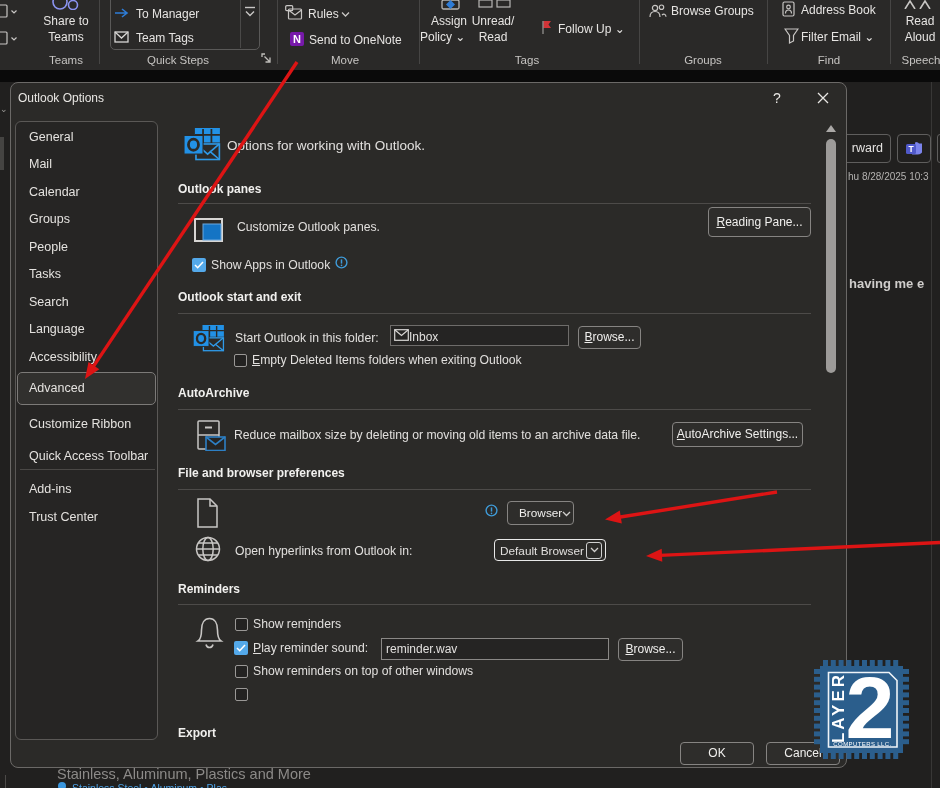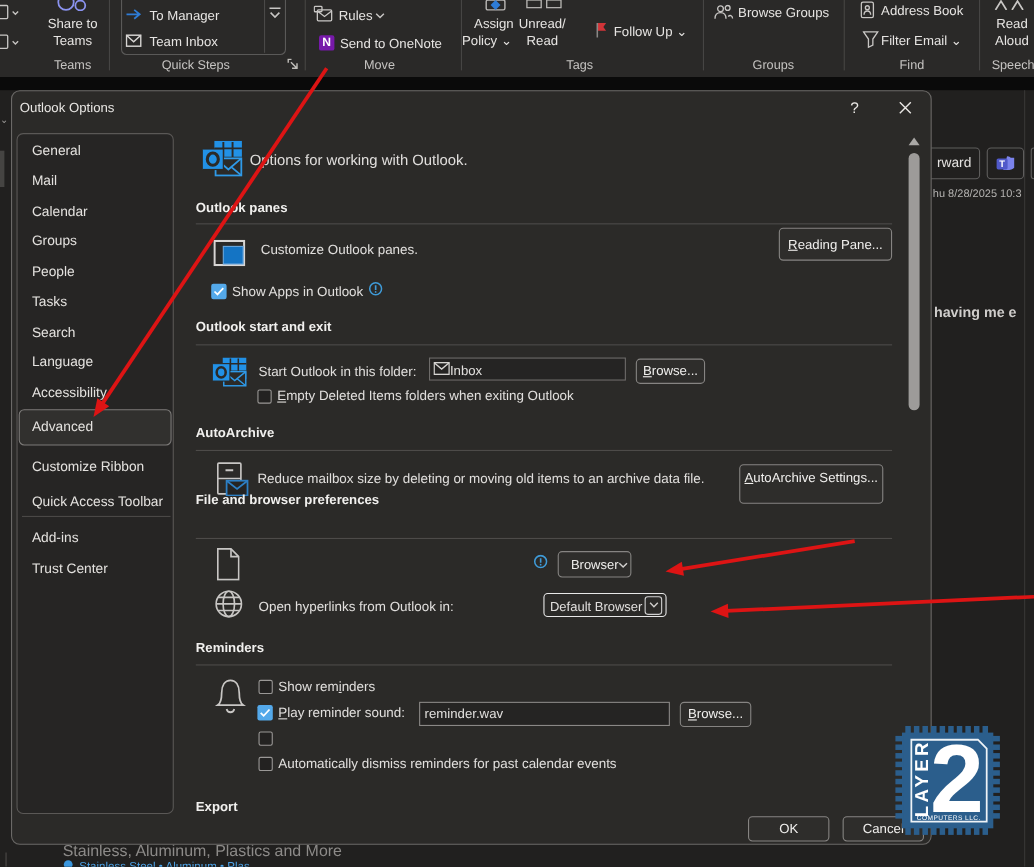--- a/index.html
+++ b/index.html
@@ -52,21 +52,21 @@
 
     <div class="abs" style="left:110px;top:-8px;width:150px;height:58px;border:1px solid #5a5958;border-radius:5px;"></div>
     <svg class="abs" style="left:114px;top:7px" width="15" height="12" viewBox="0 0 15 12">
         <path d="M1 6 H12 M8 2 L13 6 L8 10" fill="none" stroke="#2e7cd6" stroke-width="1.6"></path>
       </svg>
     <div class="abs rtxt" style="left:136px;top:7px">To Manager</div>
     <svg class="abs" style="left:114px;top:31px" width="15" height="12" viewBox="0 0 15 12">
         <rect x="1" y="1" width="13" height="10" fill="none" stroke="#d8d6d4" stroke-width="1.3"></rect>
         <path d="M1 1 L7.5 7 L14 1" fill="none" stroke="#d8d6d4" stroke-width="1.3"></path>
       </svg>
-    <div class="abs rtxt" style="left:136px;top:31px">Team Inbox</div>
+    <div class="abs rtxt" style="left:136px;top:31px">Team Tags</div>
     <div class="abs" style="left:240px;top:-6px;width:1px;height:54px;background:#4a4948"></div>
     <svg class="abs" style="left:244px;top:6px" width="12" height="12" viewBox="0 0 12 12">
         <path d="M1 1.5 H11" stroke="#c8c6c4" stroke-width="1.4" fill="none"></path>
         <path d="M2 5.5 L6 9.5 L10 5.5" stroke="#c8c6c4" stroke-width="1.4" fill="none"></path>
       </svg>
     <div class="rlabel" style="left:128px;width:100px;">Quick Steps</div>
     <svg class="abs" style="left:261px;top:53px" width="11" height="11" viewBox="0 0 11 11">
         <path d="M1 4 V1 H4" fill="none" stroke="#c0beba" stroke-width="1.3"></path>
         <path d="M3.5 3.5 L9 9 M9 4.5 V9 H4.5" fill="none" stroke="#c0beba" stroke-width="1.3"></path>
       </svg>
@@ -246,22 +246,22 @@
     <svg class="abs" style="left:186px;top:337px" width="38" height="31" viewBox="0 0 38 31">
       <g fill="none" stroke="#c8c6c4" stroke-width="1.5">
         <rect x="1" y="1" width="21" height="28" rx="1"></rect>
         <path d="M1 15 H22"></path>
         <path d="M8 7.5 H15" stroke-width="2"></path>
       </g>
       <rect x="9" y="17" width="19" height="13.5" fill="#252423" stroke="#2d7fc4" stroke-width="1.6"></rect>
       <path d="M9 17 L18.5 24.5 L28 17" fill="none" stroke="#2d7fc4" stroke-width="1.6"></path>
     </svg>
     <div class="txt" style="left:223px;top:345px">Reduce mailbox size by deleting or moving old items to an archive data file.</div>
-    <div class="btn" style="left:661px;top:339px;width:131px;height:36px;line-height:23px;"><u>A</u>utoArchive Settings...</div>
-    <div class="hdr" style="left:167px;top:364px">File and browser preferences</div>
+    <div class="btn" style="left:661px;top:339px;width:131px;height:25px;line-height:23px;"><u>A</u>utoArchive Settings...</div>
+    <div class="hdr" style="left:167px;top:383px">File and browser preferences</div>
     <div class="rule" style="top:406px"></div>
     <svg class="abs" style="left:186px;top:415px" width="21" height="30" viewBox="0 0 21 30">
       <path d="M1 1 H13 L20 8 V29 H1 Z" fill="none" stroke="#c8c6c4" stroke-width="1.5"></path>
       <path d="M13 1 V8 H20" fill="none" stroke="#c8c6c4" stroke-width="1.5"></path>
     </svg>
     <svg class="abs" style="left:474px;top:421px" width="13" height="13" viewBox="0 0 13 13">
         <circle cx="6.5" cy="6.5" r="5.4" fill="none" stroke="#3f9bd8" stroke-width="1.4"></circle>
         <path d="M6.5 3.4 V7.6" stroke="#3f9bd8" stroke-width="1.5"></path>
         <circle cx="6.5" cy="9.4" r="0.8" fill="#3f9bd8"></circle>
       </svg>
@@ -295,22 +295,22 @@
     <div class="txt" style="left:242px;top:534px">Show rem<u>i</u>nders</div>
     <div class="cbc" style="left:223px;top:558px;"></div>
     <svg class="abs" style="left:225px;top:561px" width="10" height="8" viewBox="0 0 10 8">
         <path d="M1 4 L3.7 6.7 L9 1" fill="none" stroke="#fff" stroke-width="1.6"></path>
       </svg>
     <div class="txt" style="left:242px;top:558px"><u>P</u>lay reminder sound:</div>
     <div class="input" style="left:370px;top:555px;width:228px;height:22px;border-color:#8a8886;"></div>
     <div class="txt" style="left:375px;top:559px;font-size:12px;">reminder.wav</div>
     <div class="btn" style="left:607px;top:555px;width:65px;height:23px;line-height:21px;"><u>B</u>rowse...</div>
     <div class="cb" style="left:224px;top:582px;"></div>
+    <div class="txt" style="left:242px;top:581px">Show reminders on top of other windows</div>
     <div class="cb" style="left:224px;top:605px;"></div>
-    <div class="txt" style="left:242px;top:604px">Automatically dismiss reminders for past calendar events</div>
     <div class="hdr" style="left:167px;top:643px">Export</div>
     <div class="btn" style="left:669px;top:659px;width:74px;height:23px;line-height:21px;">OK</div>
     <div class="btn" style="left:755px;top:659px;width:74px;height:23px;line-height:21px;">Cancel</div>
 
     <polygon class="abs"></polygon>
     <svg class="abs" style="left:812px;top:40px" width="16" height="640" viewBox="0 0 16 640">
       <polygon points="8,2 13,9 3,9" fill="#aaa8a6"></polygon>
       <rect x="3" y="16" width="10" height="234" rx="5" fill="#9d9b99"></rect>
     </svg>
   </div>

